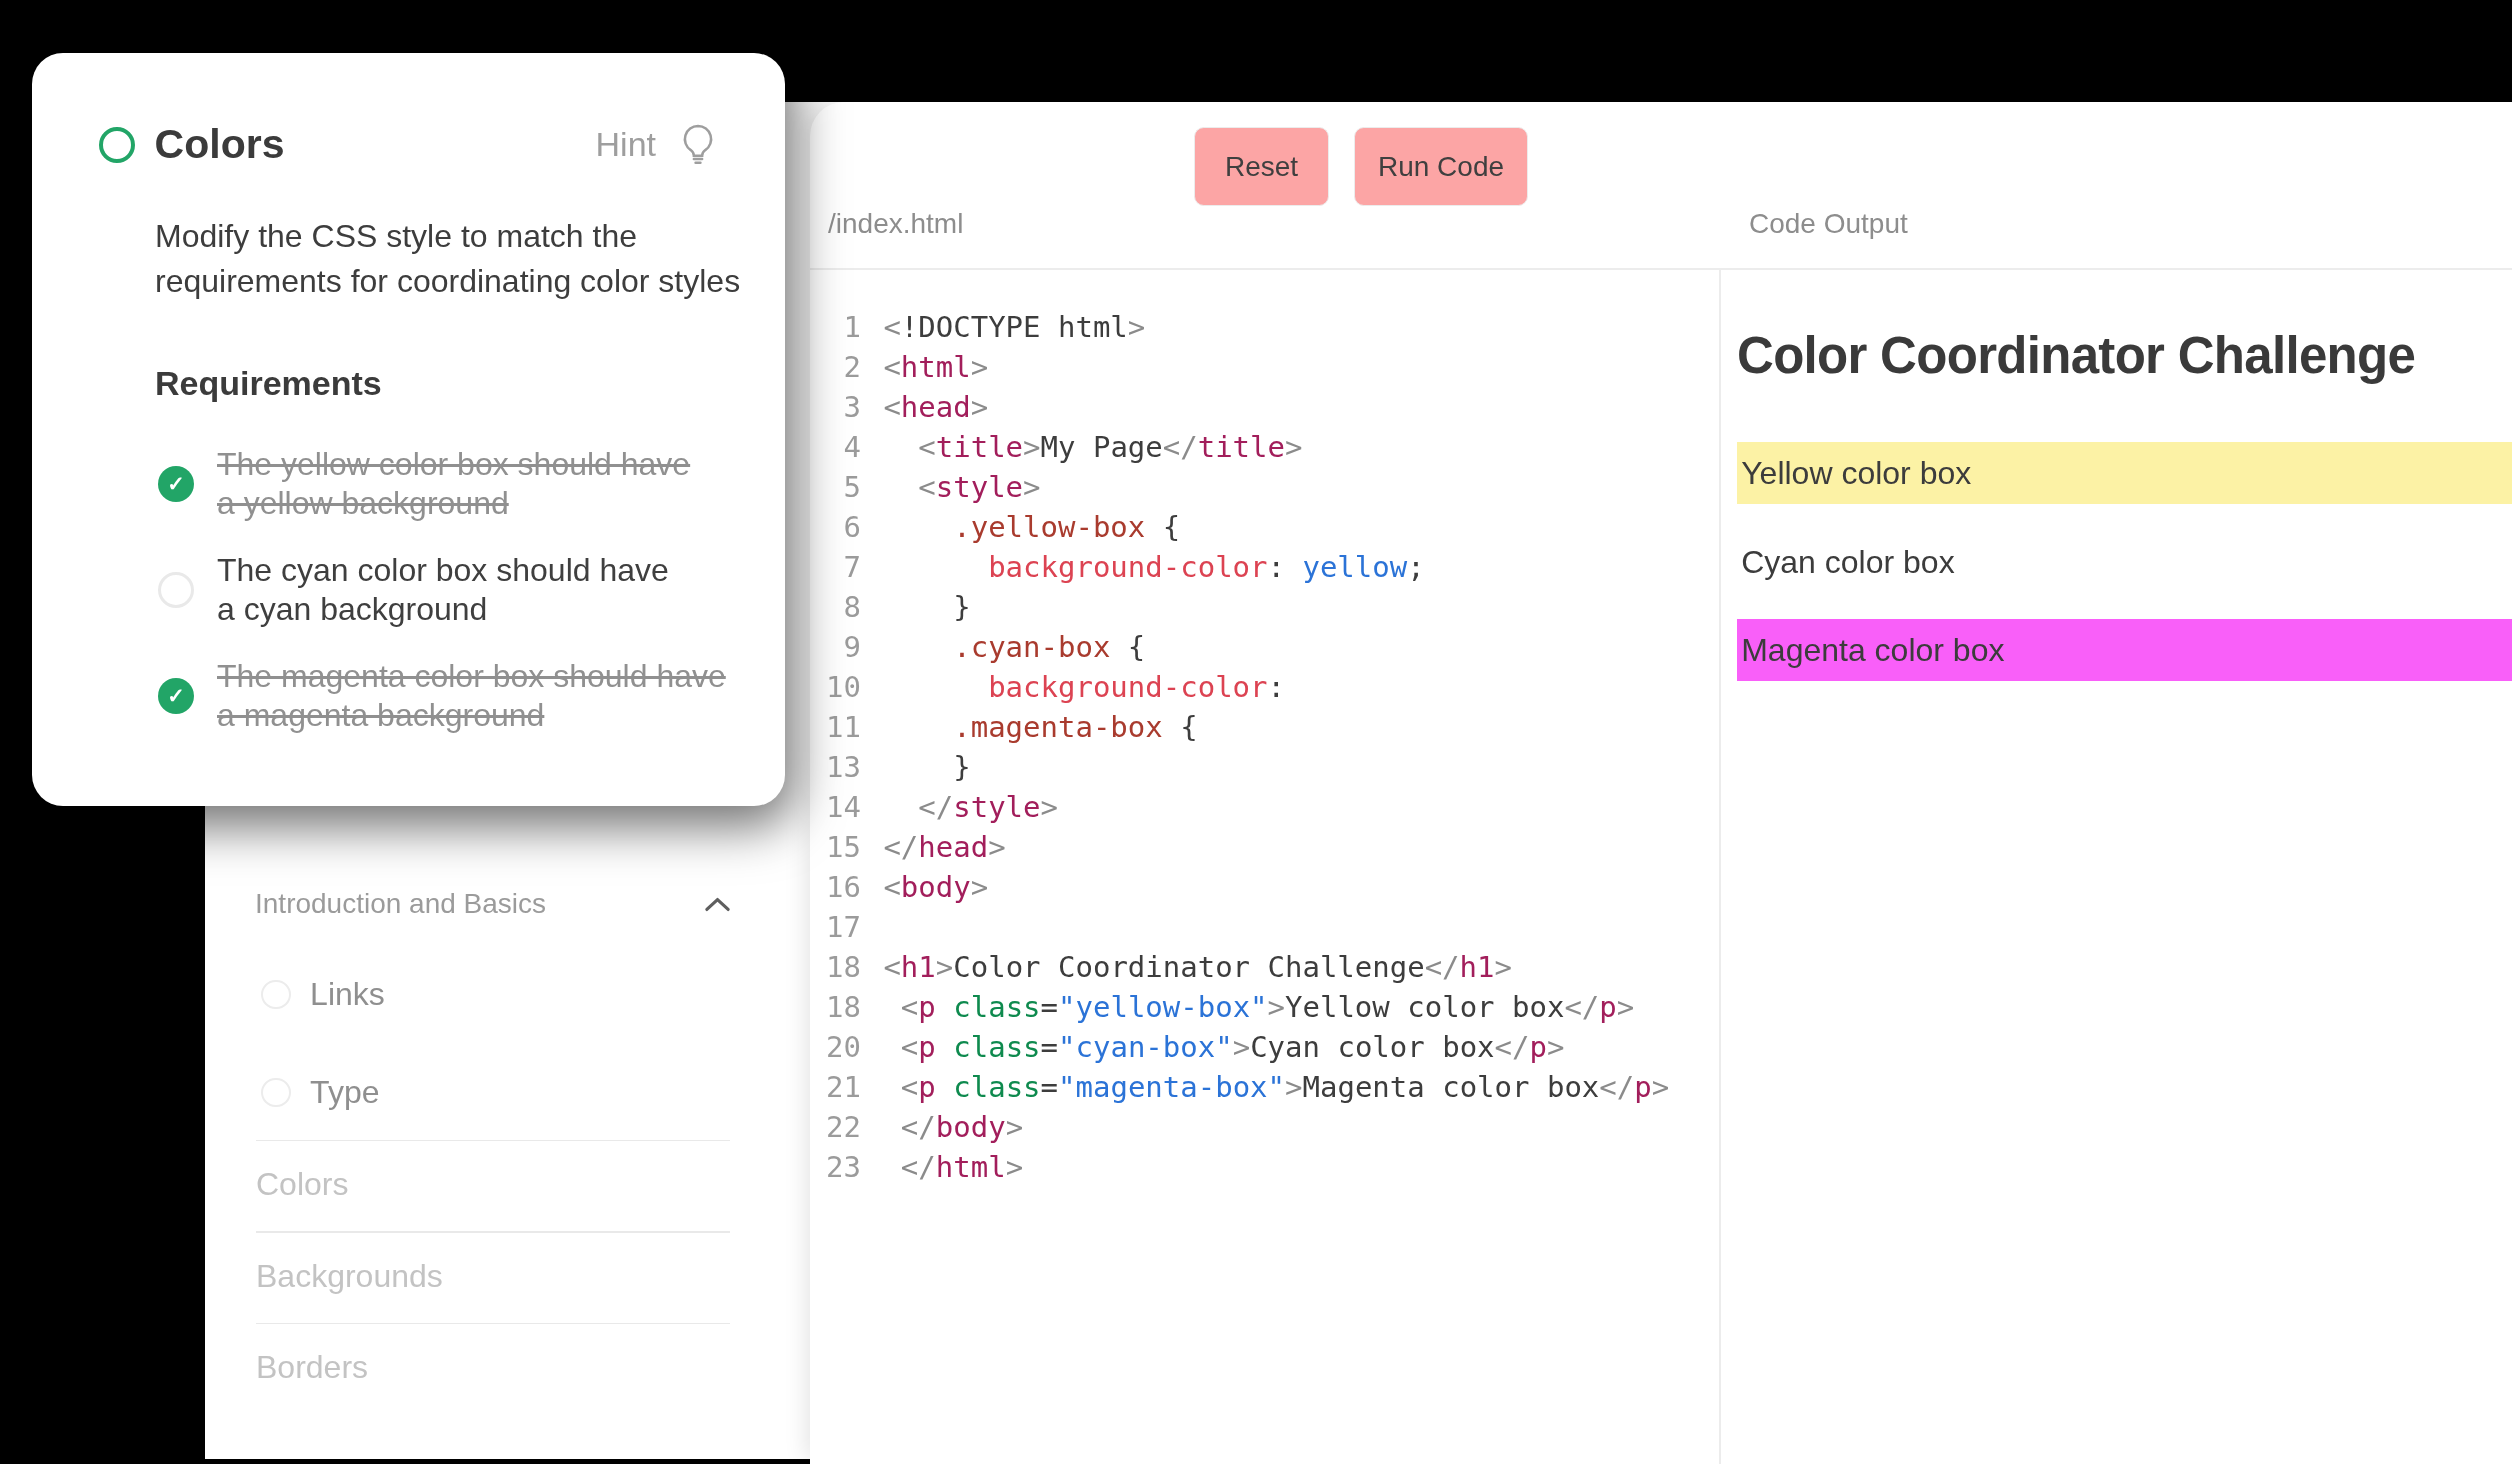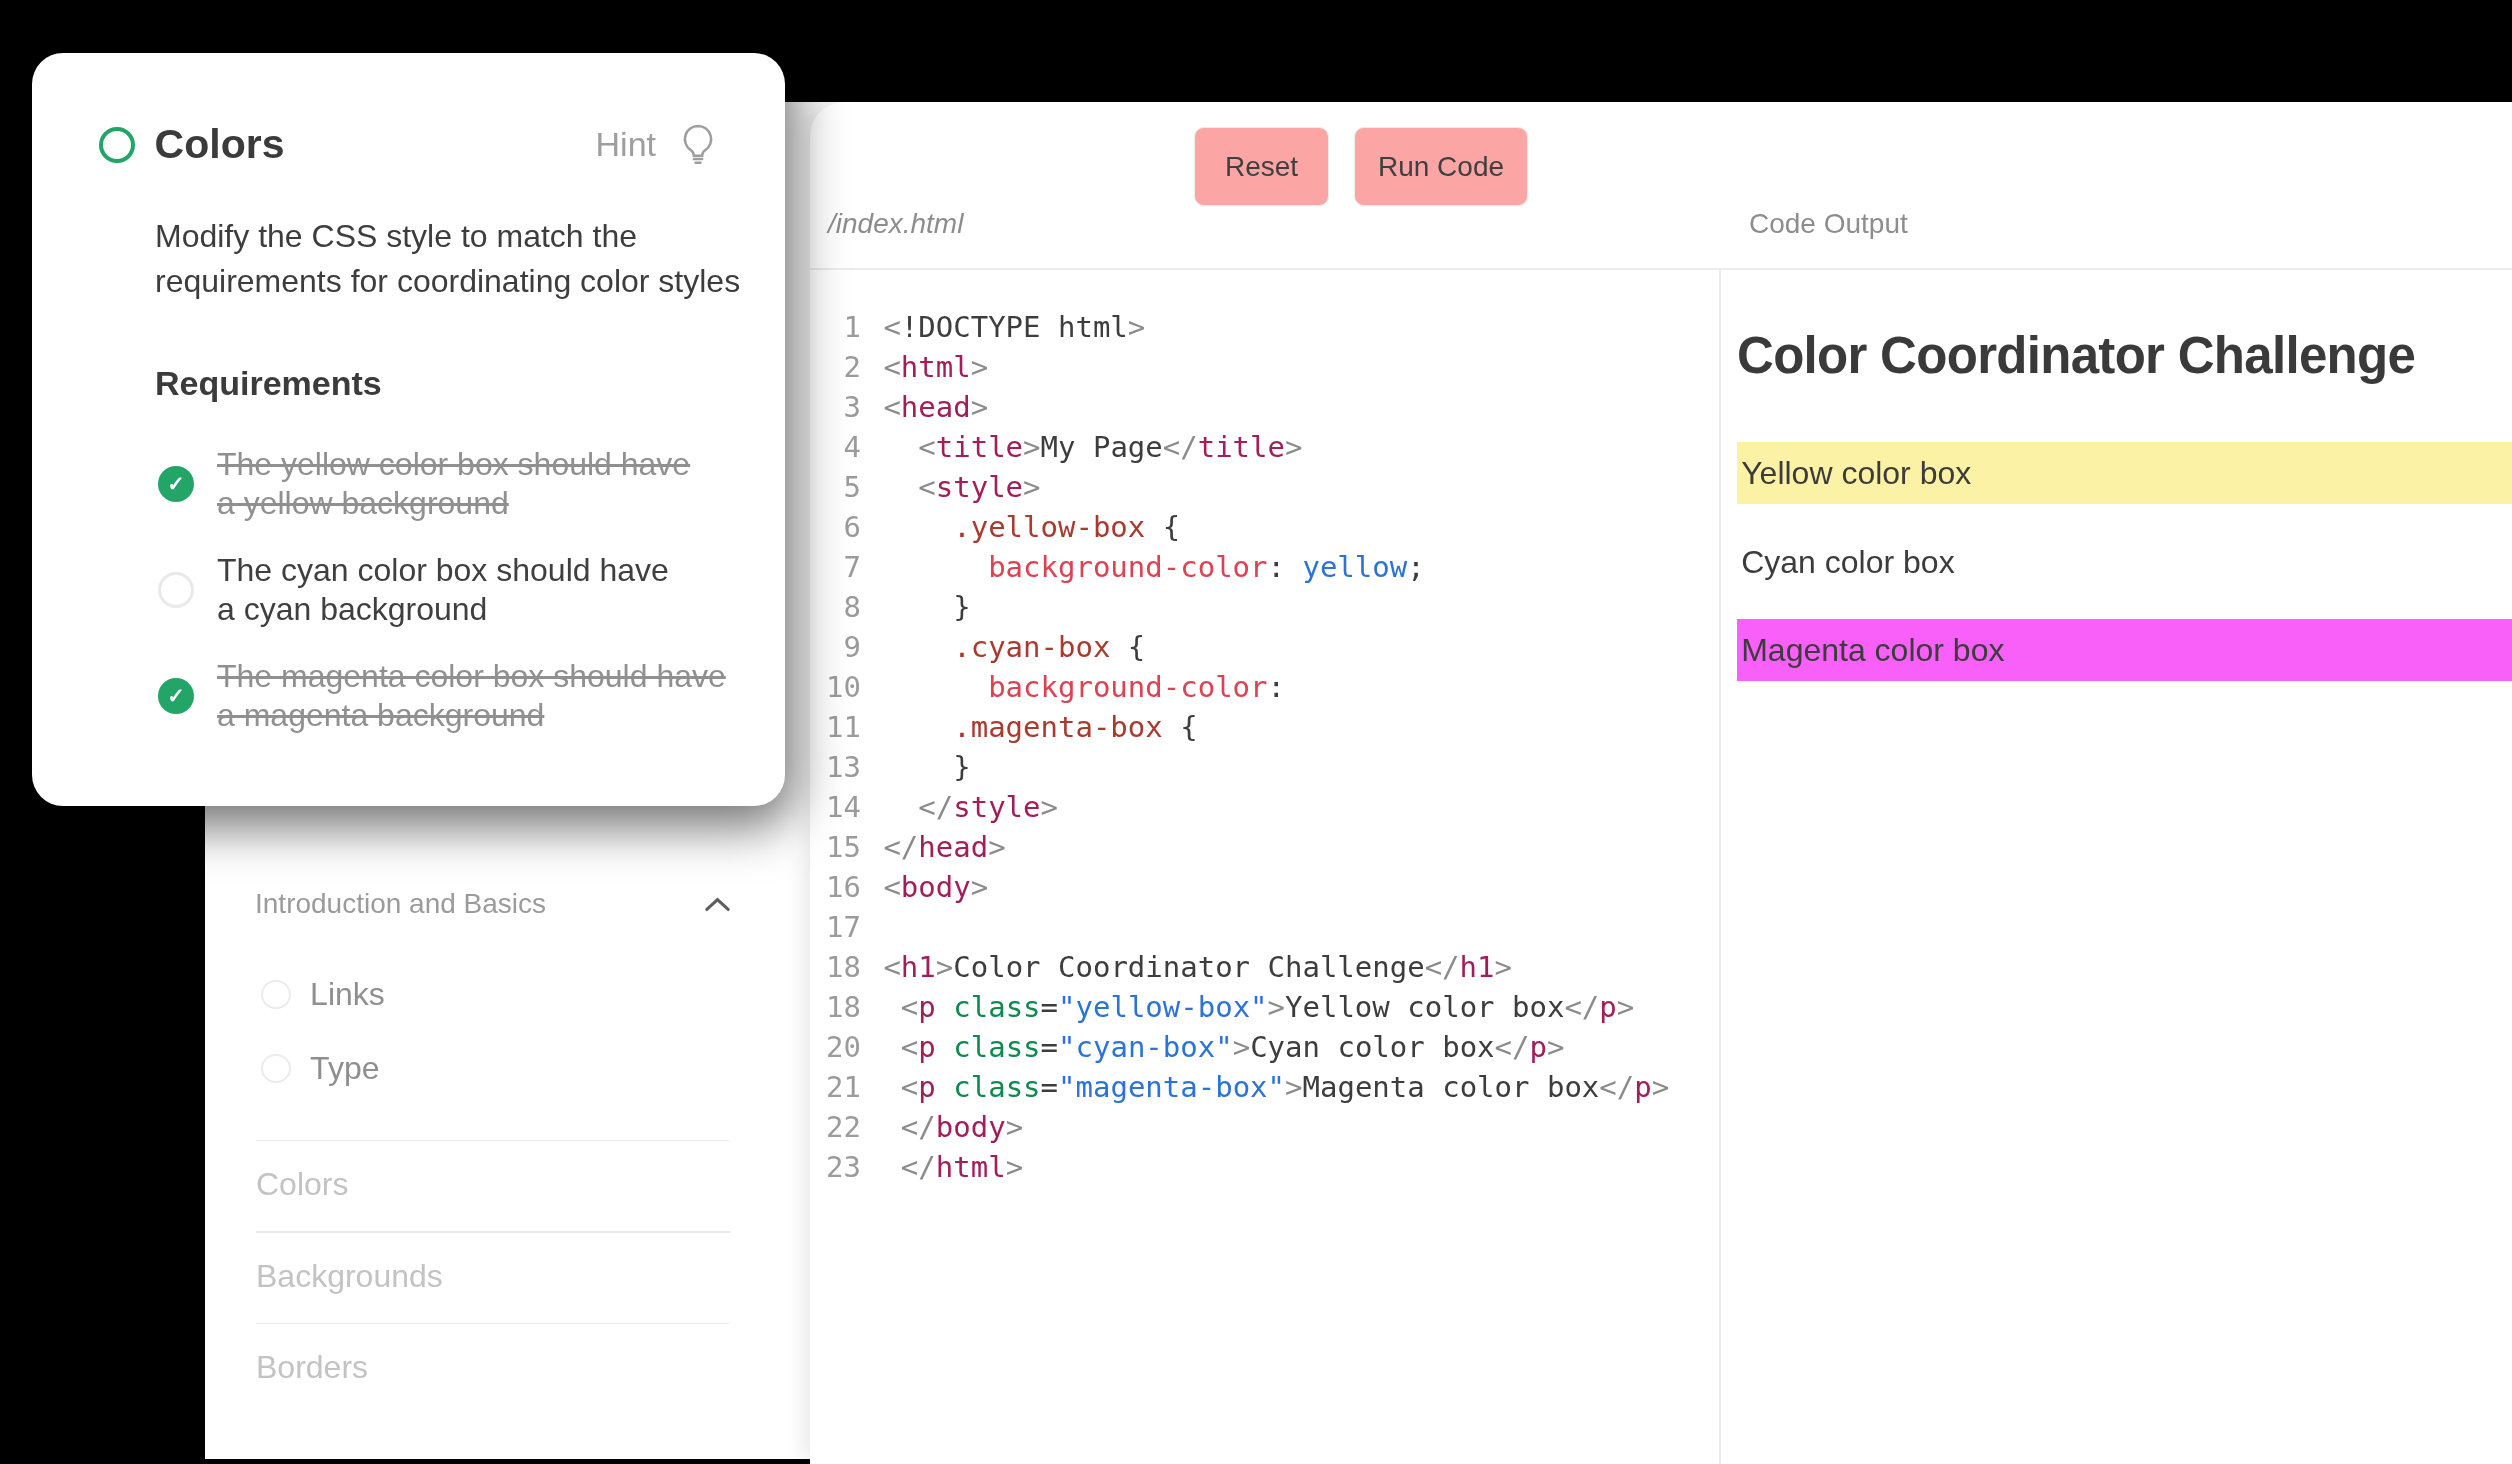--- a/index.html
+++ b/index.html
@@ -29,21 +29,21 @@
     background:#fff;border-top-left-radius:34px;
   }
   .side-section-row{
     position:absolute;left:50px;top:786px;width:476px;
     display:flex;justify-content:space-between;align-items:center;
     font-size:28px;color:#9B9B9B;
   }
   .chevron{display:flex;align-items:center;}
   .lesson-list{
     position:absolute;left:56px;top:873px;
-    display:flex;flex-direction:column;gap:35px;
+    display:flex;flex-direction:column;gap:59px;
   }
   .lesson-row{display:flex;align-items:center;gap:19.6px;height:39px;}
   .ring{
     width:29.5px;height:29.5px;border-radius:50%;
     border:2.8px solid #ECECEC;background:#fff;box-sizing:border-box;
     flex:0 0 auto;
   }
   .lesson-label{font-size:32px;color:#8F8F8F;}
   .section-list{position:absolute;left:51px;top:1038px;width:474px;}
   .section-divider{height:1.4px;background:#E9E9E9;width:100%;}
@@ -60,21 +60,21 @@
   .btn{
     position:absolute;top:25px;height:79px;
     background:#fca5a5;border:1.4px solid #ECECEC;border-radius:9.8px;
     font-size:28px;color:#3F3F3F;box-sizing:border-box;
     display:flex;align-items:center;justify-content:center;
     font-family:"Liberation Sans", sans-serif;
   }
   #btn-reset{left:384px;width:135px;}
   #btn-run{left:544px;width:174px;}
   .panel-label{position:absolute;top:105px;font-size:28px;color:#8D8D8D;height:34px;line-height:34px;}
-  #file-label{left:18px;font-style:italic;}
+  #file-label{left:18px;}
   #output-label{left:939px;}
   #hdiv{position:absolute;left:0;top:166px;width:100%;height:2.1px;background:#ECECEC;}
   #vdiv{position:absolute;left:909px;top:168px;width:2.1px;bottom:0;background:#ECECEC;}
   
   #code-lines{
     position:absolute;left:0;top:205px;
     font-family:"DejaVu Sans Mono", monospace;font-size:29px;
   }
   .code-row{height:40px;display:flex;align-items:center;}
   .ln{display:inline-block;width:51px;text-align:right;color:var(--c-ln);flex:0 0 auto;}

